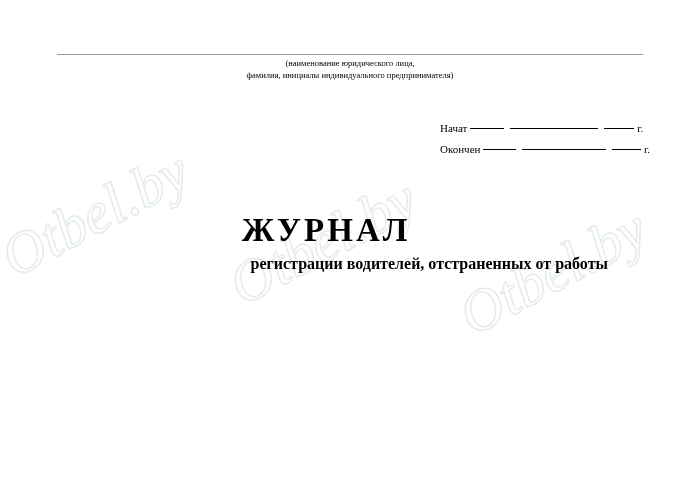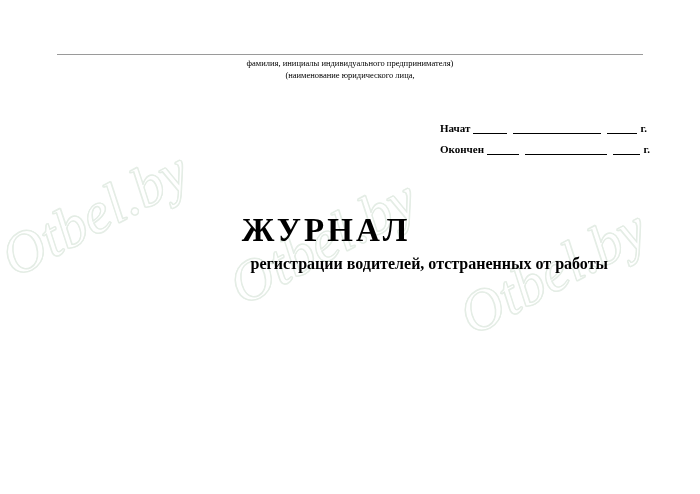--- a/index.html
+++ b/index.html
@@ -76,23 +76,22 @@
   .dates {
     position: absolute;
     left: 440px;
     top: 118px;
     width: 210px;
     font-size: 11px;
     line-height: 21px;
   }
   .date-row {
     display: flex;
-    align-items: center;
+    align-items: flex-start;
     white-space: nowrap;
-    font-weight: bold;
   }
   .date-label {
     font-size: 11px;
   }
   .rule {
     display: inline-block;
     border-bottom: 1px solid #000;
     height: 10px;
     margin: 0 3px;
   }
@@ -131,22 +130,22 @@
 
   <div class="watermark-layer">
     <div class="watermark wm1">Otbel.by</div>
     <div class="watermark wm2">Otbel.by</div>
     <div class="watermark wm3">Otbel.by</div>
   </div>
 
   <div class="top-rule"></div>
 
   <div class="top-caption">
+    <div>(наименование юридического лица,</div>
     <div>фамилия, инициалы индивидуального предпринимателя)</div>
-    <div>(наименование юридического лица,</div>
   </div>
 
   <div class="dates">
 
     <div class="date-row">
       <span class="date-label">Начат</span>
       <span class="rule rule-s"></span>
       <span class="rule rule-m"></span>
       <span class="rule rule-t"></span>
       <span class="yr">г.</span>

